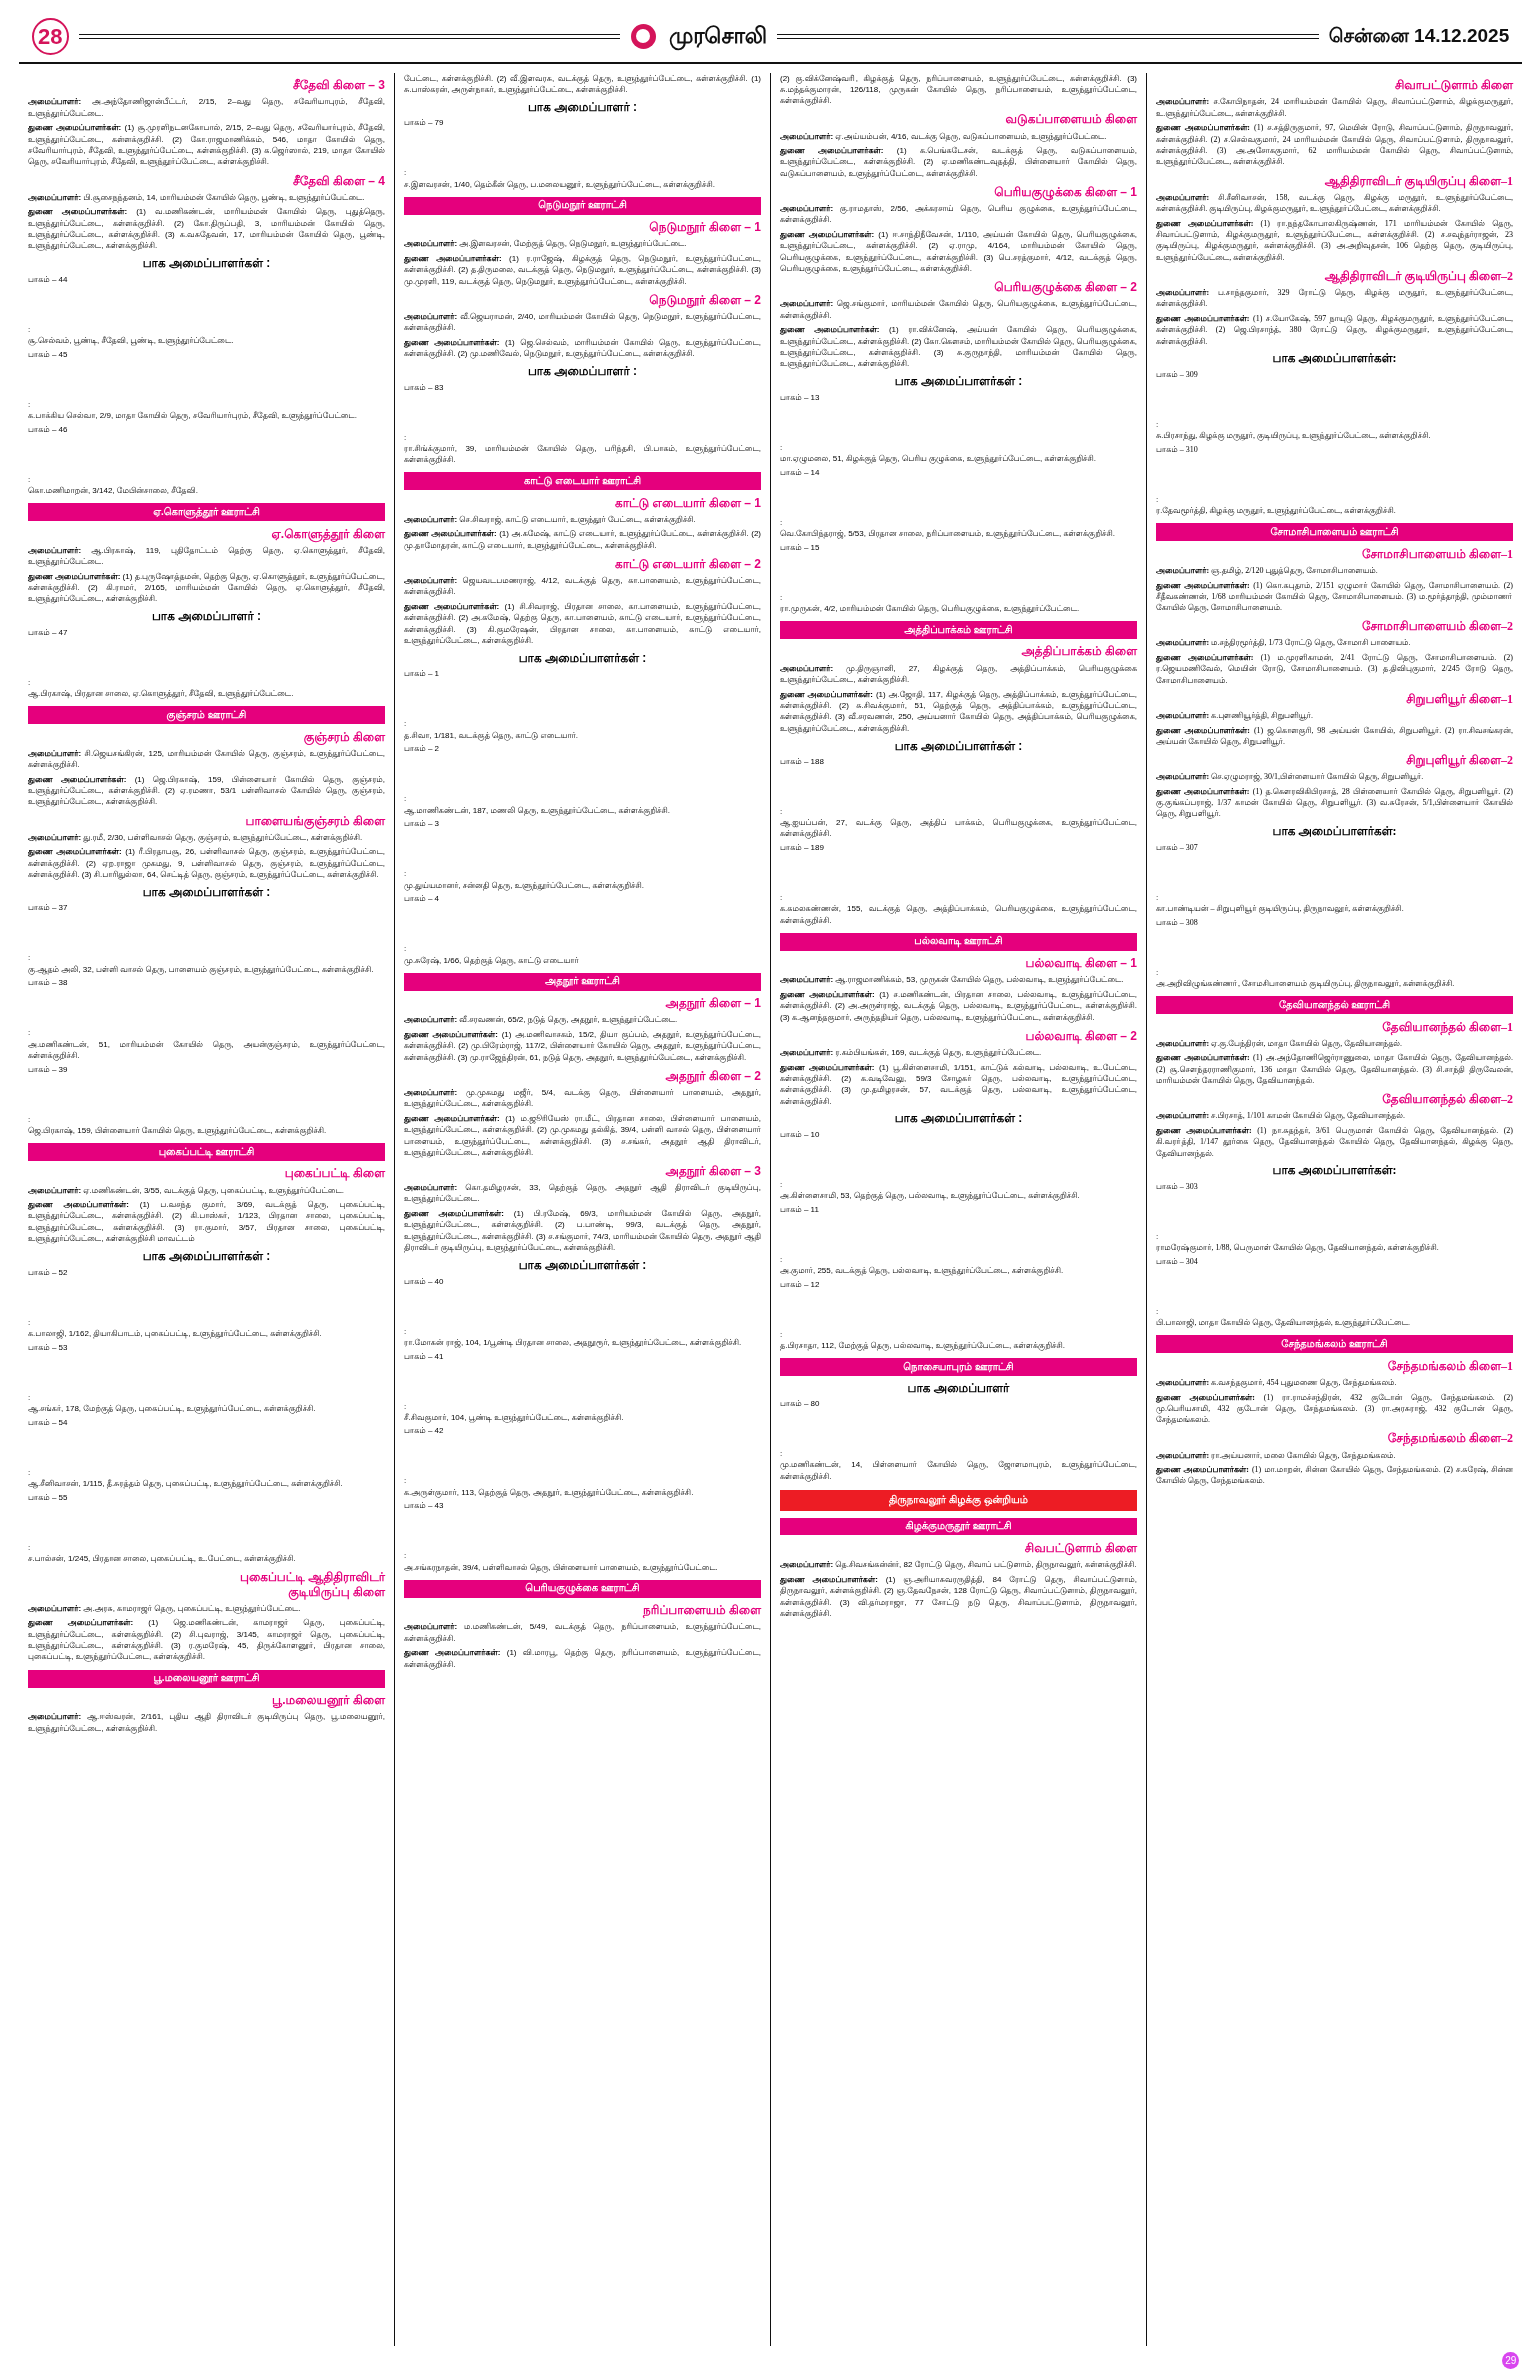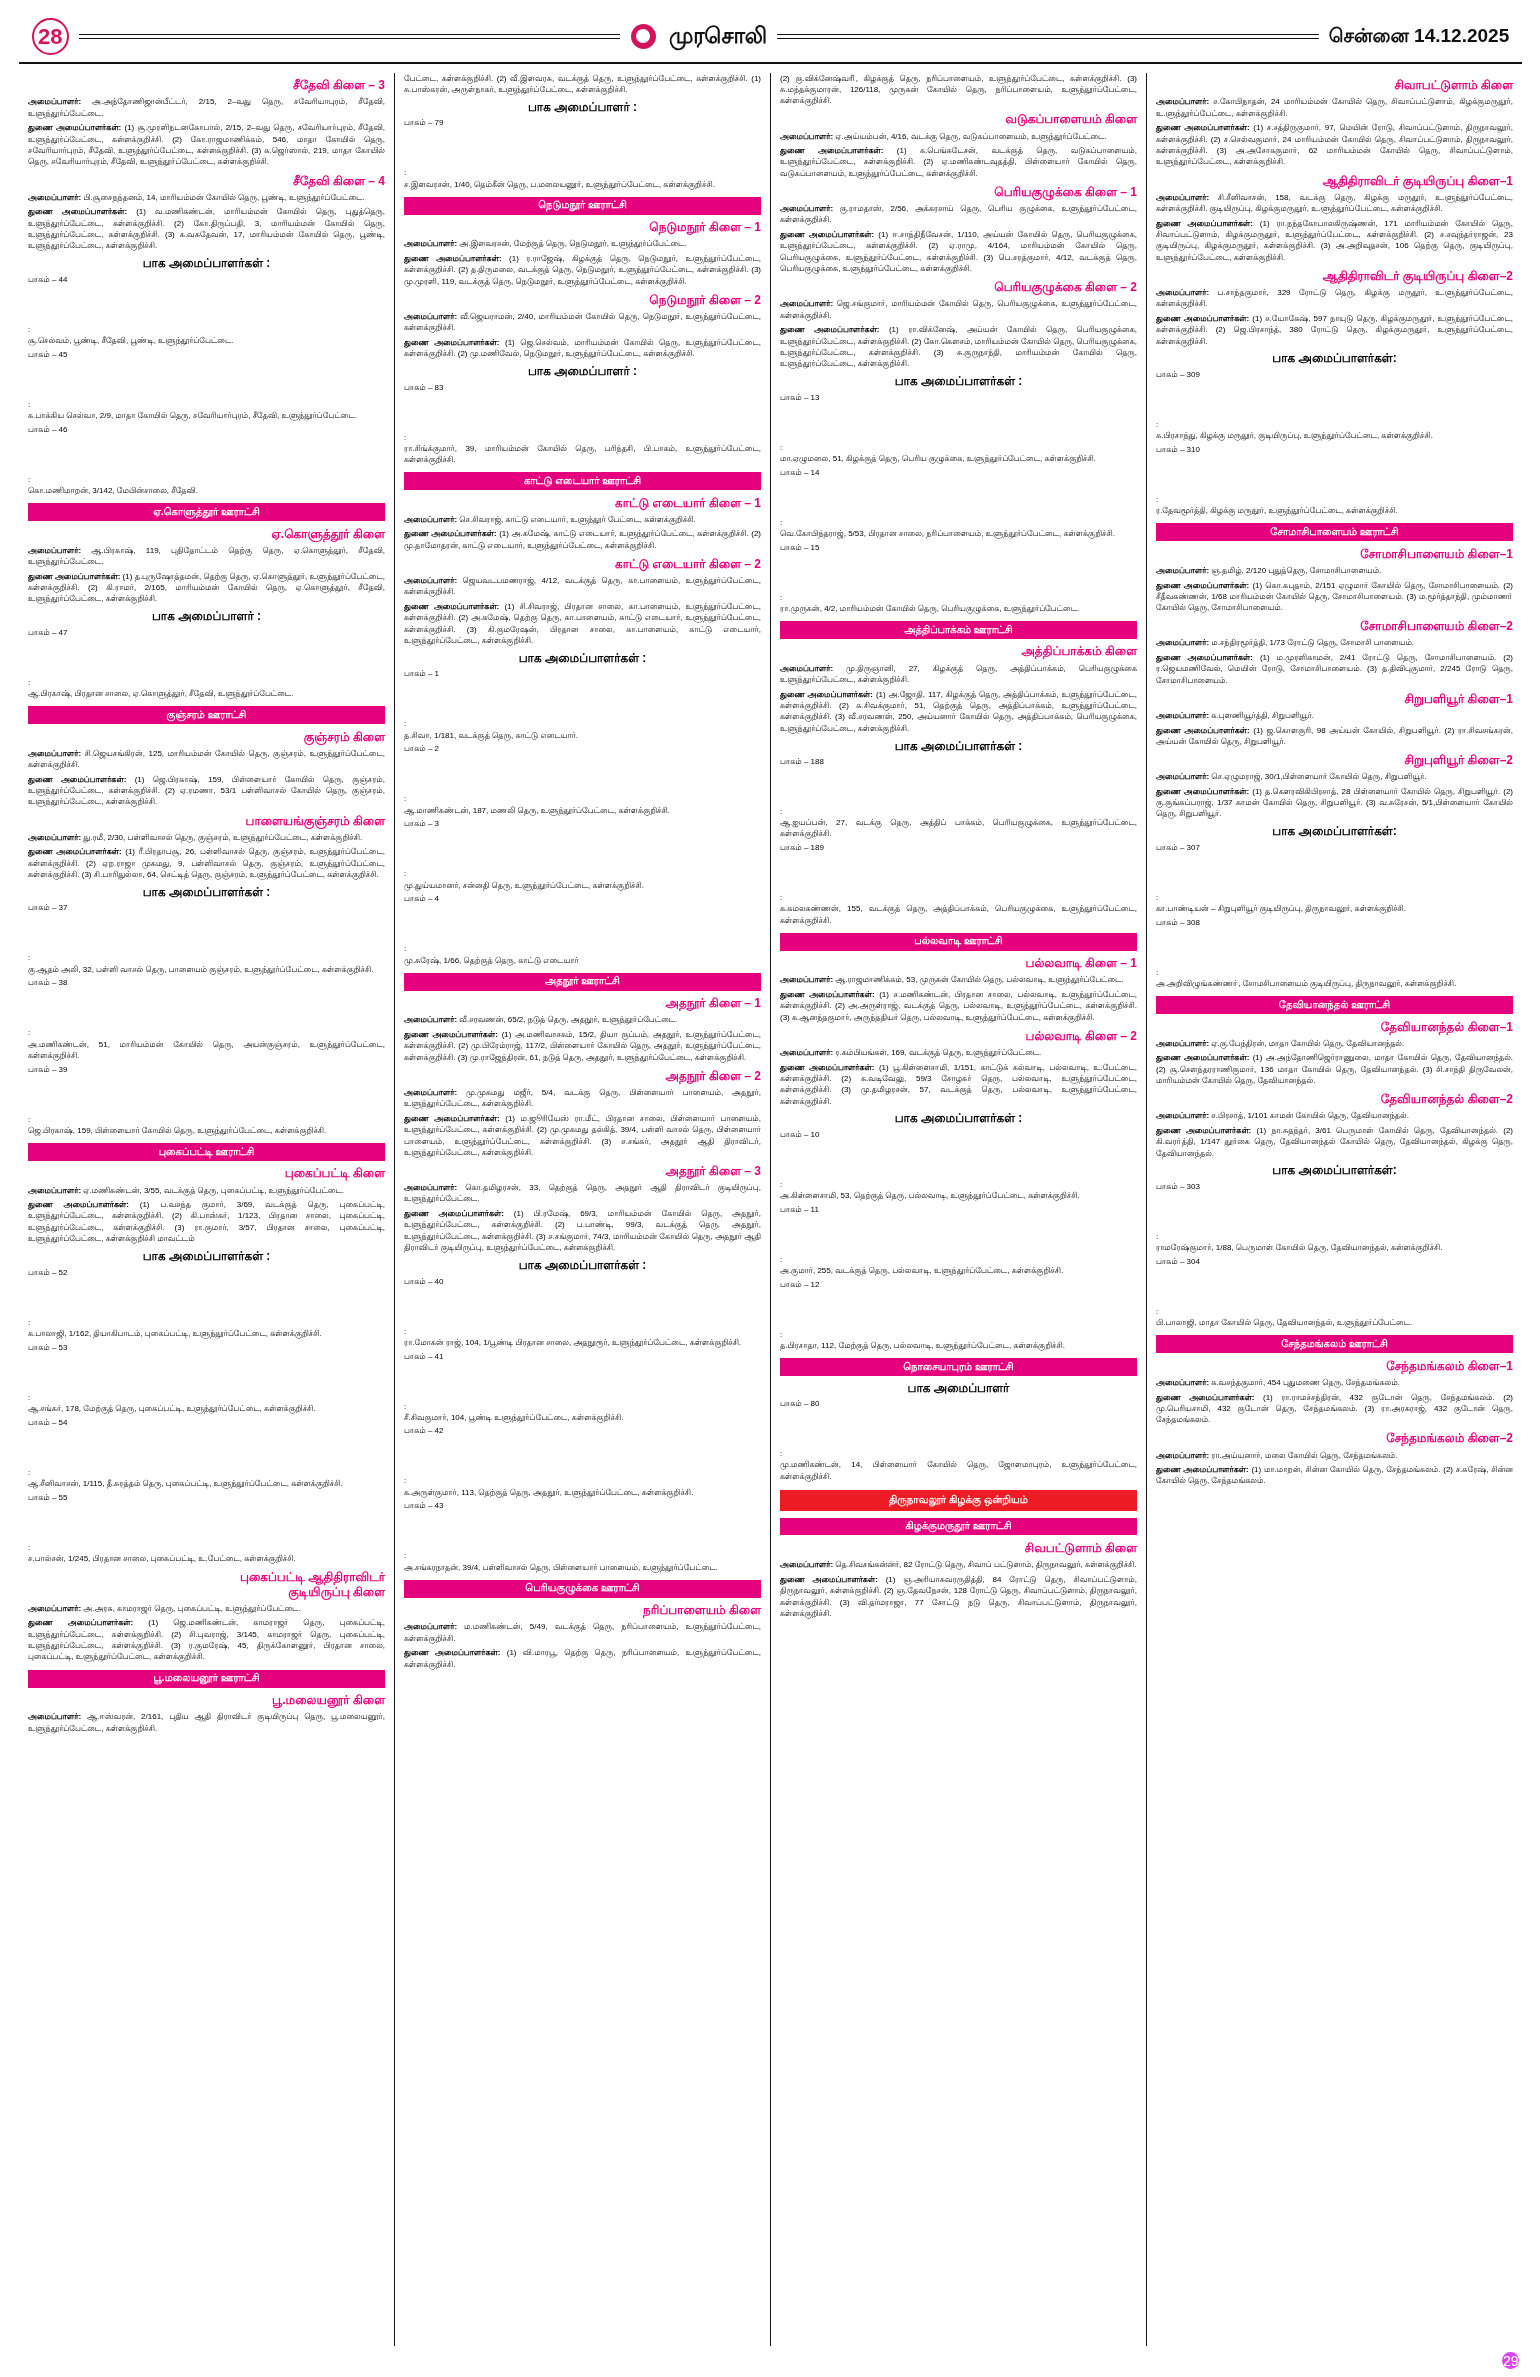--- a/index.html
+++ b/index.html
@@ -72,21 +72,21 @@
     display: flex;
     margin-top: 9px;
     height: 2273px;
   }
   .col {
     flex: 1 1 0;
     padding: 0 9px;
     border-right: 1.3px solid #111;
     overflow: hidden;
   }
-  .col:last-child { border-right: none; }
+  .col:last-child { border-right: none; font-family: Liberation Serif, serif; }
 
   
   .hdr-pink {
     color: #e5007d;
     font-weight: bold;
     text-align: right;
     font-size: 12px;
     margin: 5.7px 0 3.2px 0;
     line-height: 1.25;
   }
@@ -139,21 +139,21 @@
   }
   .part-colon { flex: 0 0 7.7px; }
   .part-txt { flex: 1 1 auto; text-align: justify; }
   .pagenum-br {
     position: absolute;
     right: 22px; bottom: 7.7px;
     width: 16.6px; height: 17px;
     border-radius: 50%;
     background: #d946ef;
     color: #fff;
-    font-size: 14px;
+    font-size: 10px;
     display: flex; align-items: center; justify-content: center;
   }
 </style>
 </head>
 <body>
 
 <div class="page">
 
   <div class="masthead">
     <div class="page-badge">28</div>

